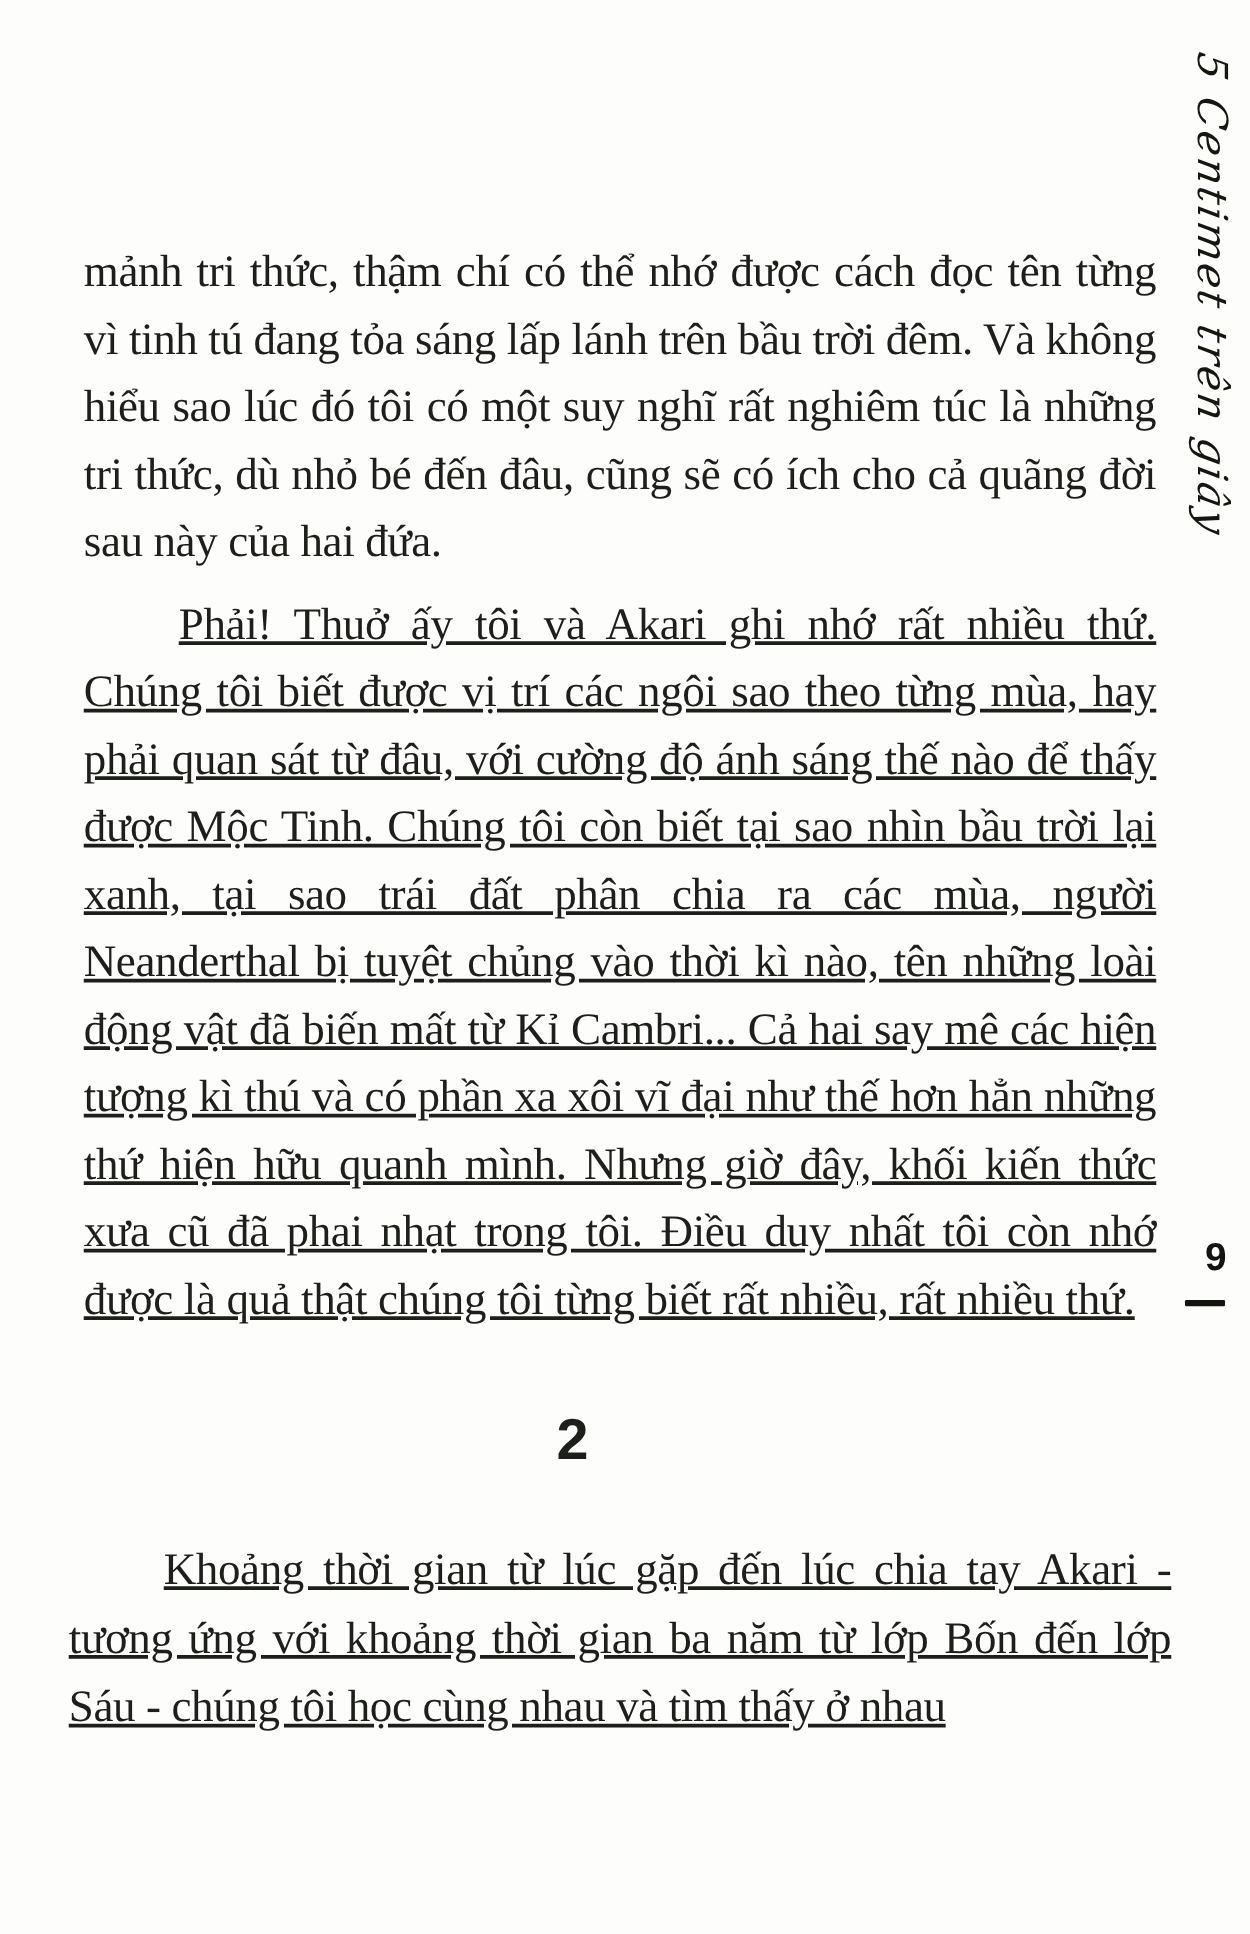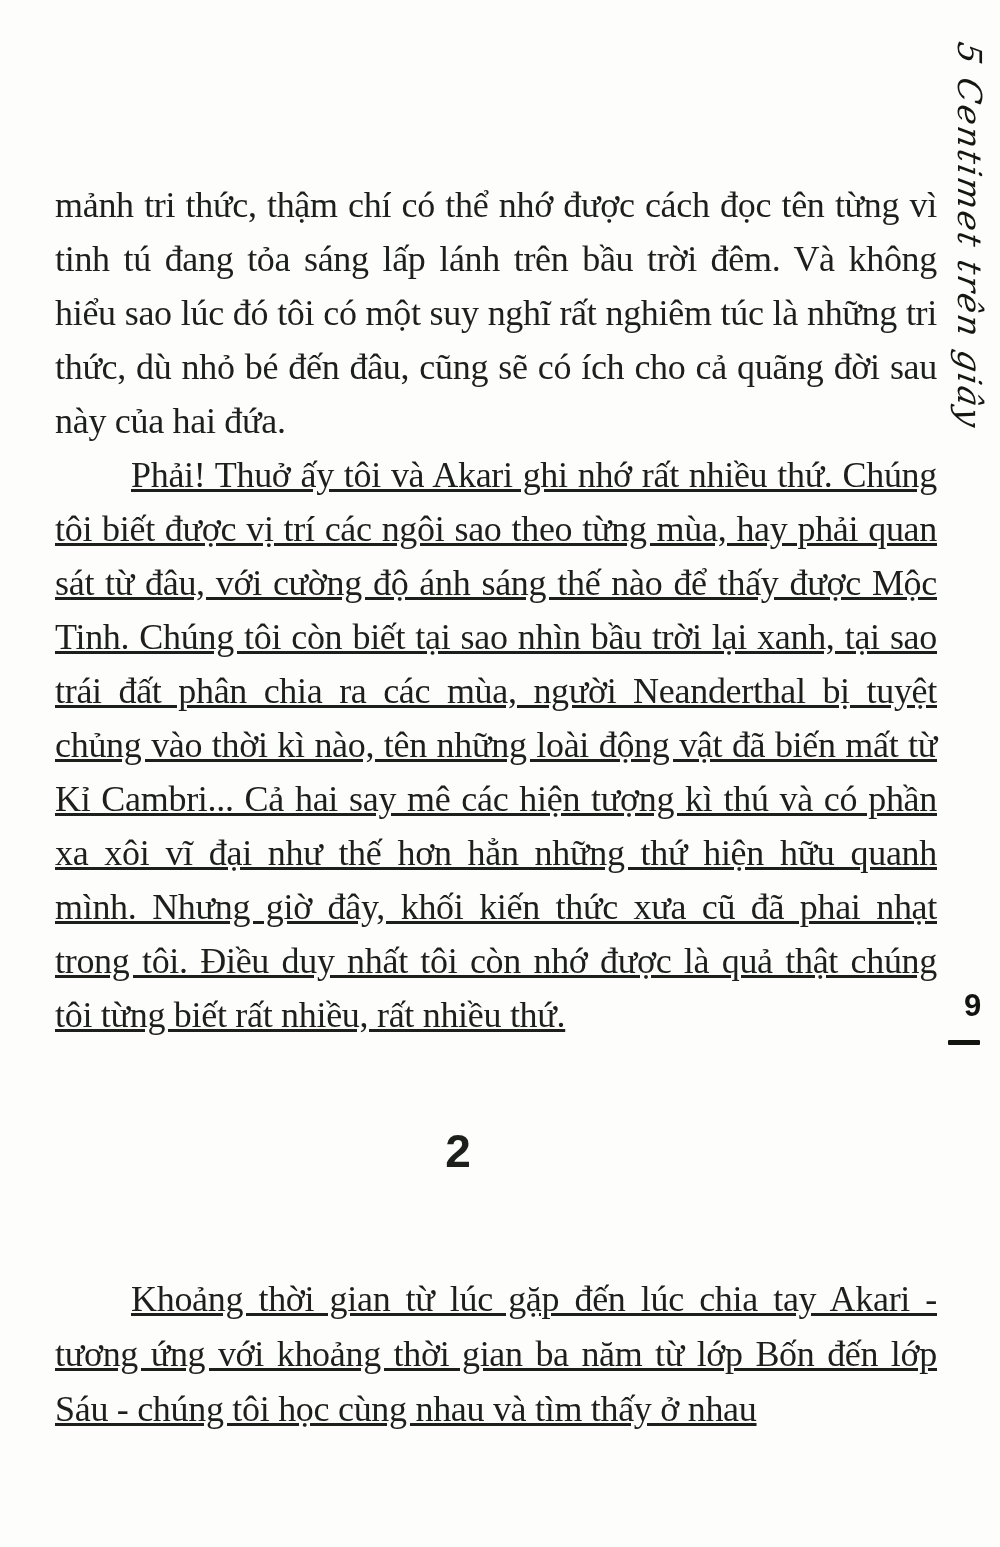--- a/index.html
+++ b/index.html
@@ -25,21 +25,21 @@
     position: absolute;
     left: 55px;
     top: 178px;
     width: 882px;
     font-size: 36px;
     line-height: 54px;
     text-align: justify;
     letter-spacing: -0.3px;
   }
   .body-block p {
-    margin: 0;
+    margin: 12px;
     padding: 0;
   }
   .body-block p.indent,
   .para3-block p.indent {
     text-indent: 76px;
     text-decoration: underline;
   }
   .section-heading {
     position: absolute;
     left: 55px;
@@ -47,21 +47,21 @@
     width: 806px;
     text-align: center;
     font-family: "Liberation Sans", "DejaVu Sans", sans-serif;
     font-weight: bold;
     font-size: 46px;
     line-height: 50px;
   }
   .para3-block {
     position: absolute;
     left: 55px;
-    top: 1272px;
+    top: 1228px;
     width: 882px;
     font-size: 36px;
     line-height: 55px;
     text-align: justify;
     letter-spacing: -0.3px;
   }
   .para3-block p { margin: 0; }
   .side-title {
     position: absolute;
     left: 989px;

